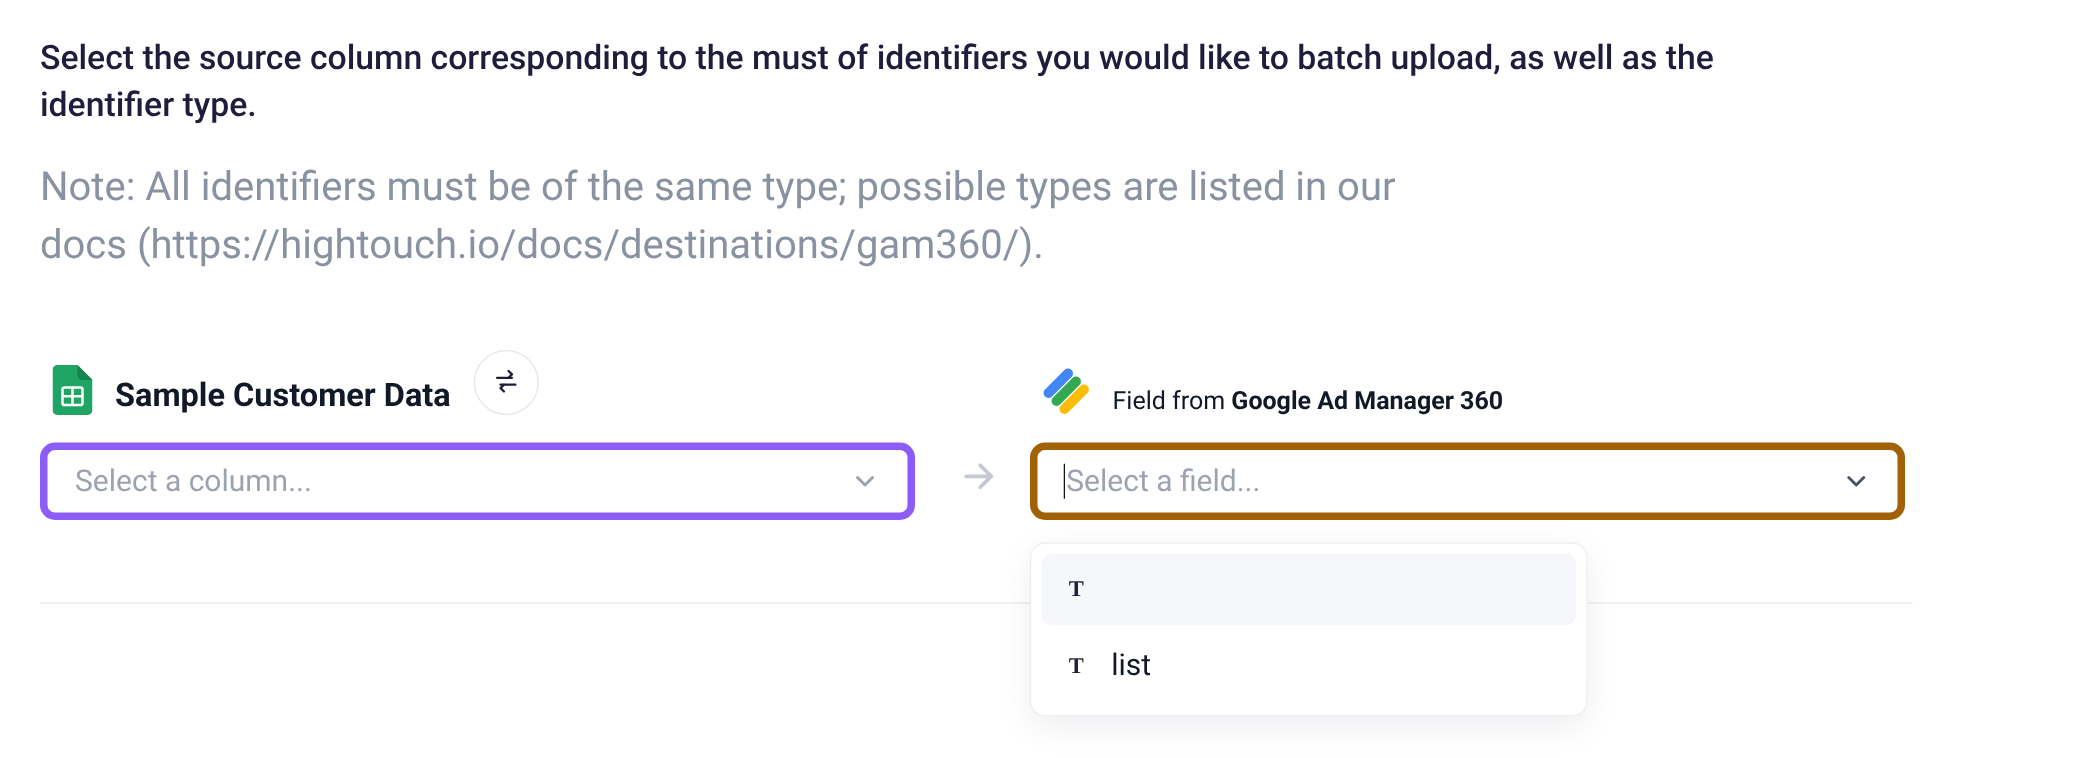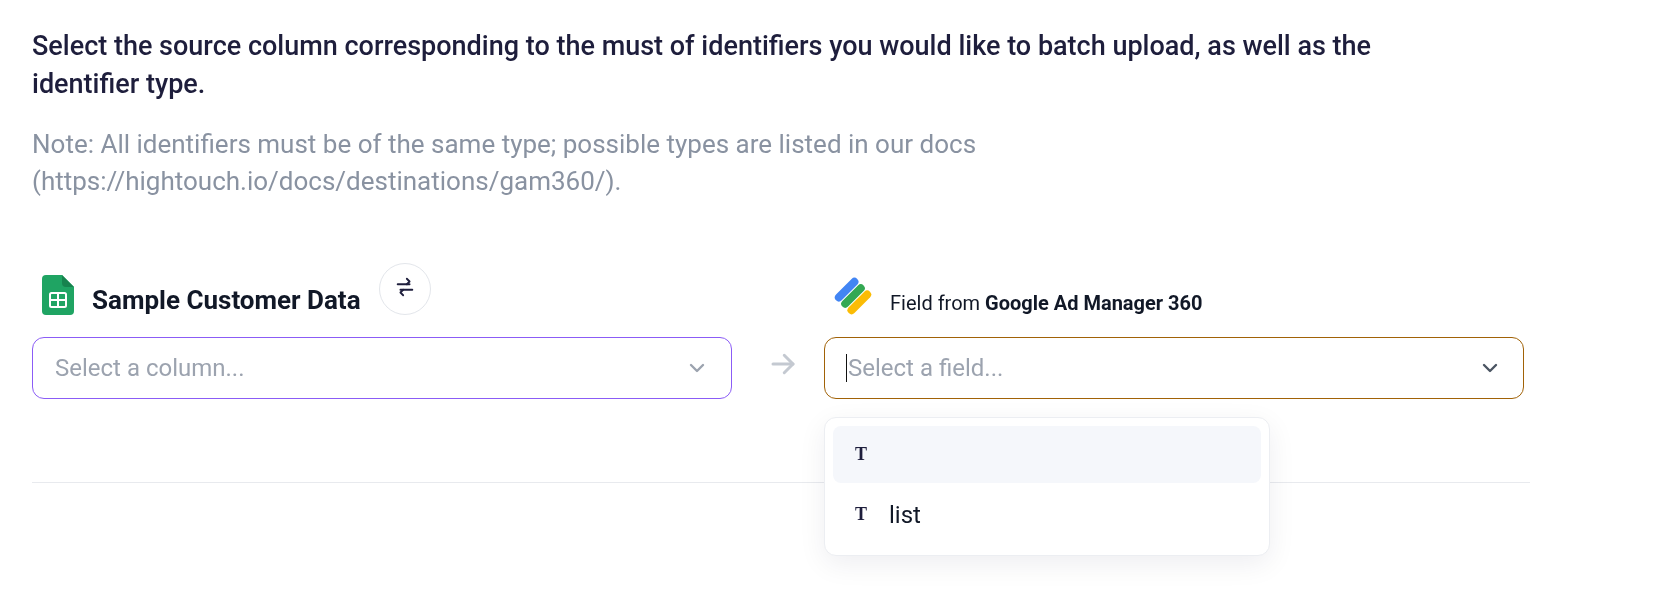--- a/index.html
+++ b/index.html
@@ -14,21 +14,21 @@
   }
   .heading {
     font-size: 27px;
     font-weight: 500;
     line-height: 1.4;
     color: #1e1e3c;
     margin-bottom: 22px;
     max-width: 1340px;
   }
   .subnote {
-    font-size: 26px;
+    font-size: 32px;
     font-weight: 400;
     line-height: 1.45;
     color: #8992a1;
     margin-bottom: 58px;
     max-width: 1100px;
   }
   .mapping-row {
     display: flex;
     align-items: flex-start;
     gap: 0;
@@ -80,33 +80,33 @@
     font-size: 20px;
     font-weight: 400;
     color: #111827;
   }
   .dest-label strong {
     font-weight: 700;
   }
   .select-box {
     width: 700px;
     height: 62px;
-    border: 1px solid #8b5cf6;
+    border: 6px solid #8b5cf6;
     border-radius: 12px;
     background: #fff;
     display: flex;
     align-items: center;
     justify-content: space-between;
     padding: 0 22px;
     font-size: 24px;
     color: #9ca3af;
     cursor: pointer;
   }
   .select-box.focused {
-    border: 1px solid #a16207;
+    border: 6px solid #a16207;
     padding: 0 21px;
   }
   .select-box.focused .placeholder-text {
     border-left: 1px solid #111;
     padding-left: 1px;
     color: #9ca3af;
   }
   .chevron {
     width: 24px;
     height: 24px;

